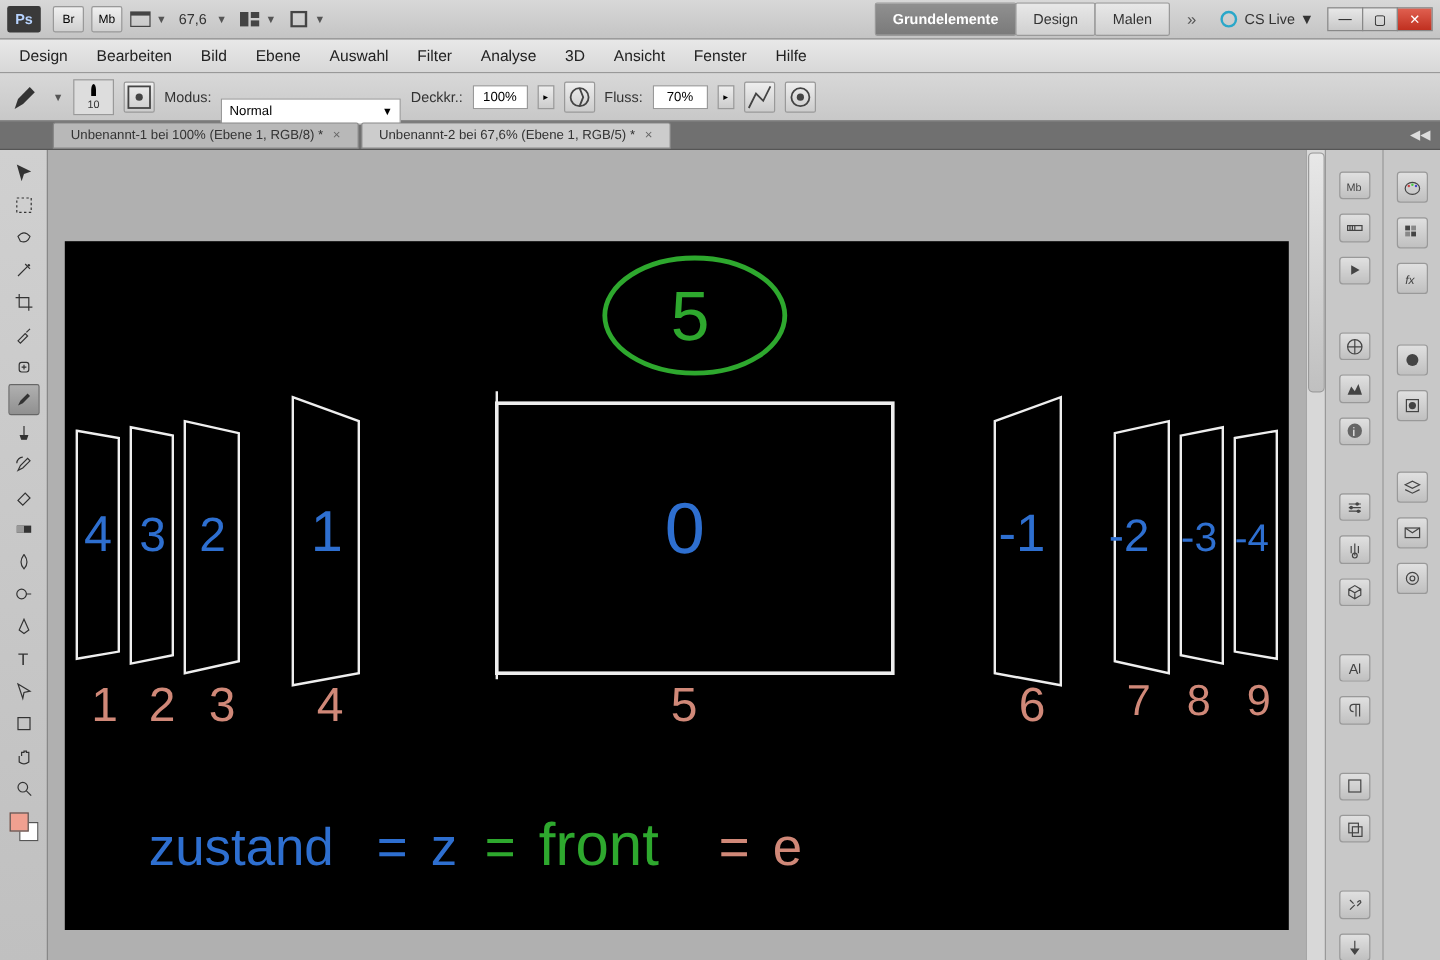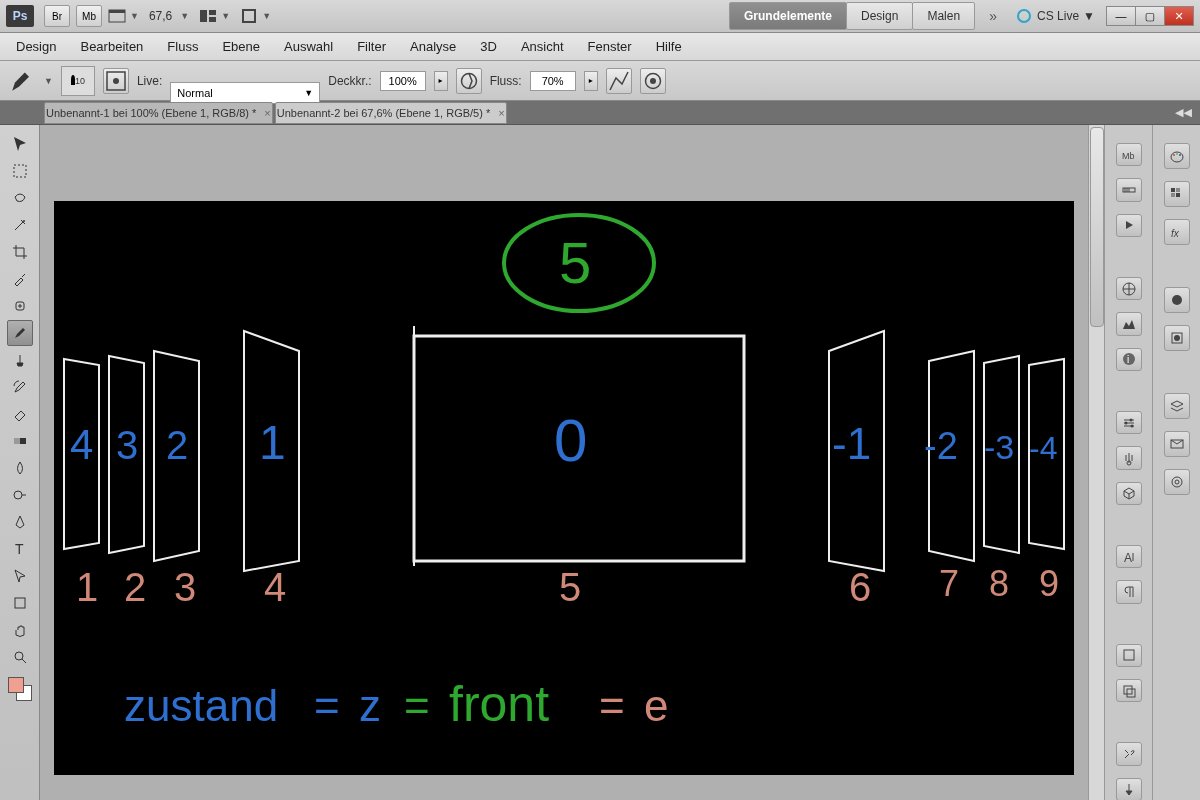--- a/index.html
+++ b/index.html
@@ -23,31 +23,31 @@
 .win-btn { width: 30px; height: 20px; background: linear-gradient(#e8e8e8,#c8c8c8); border: 1px solid #888; display: flex; align-items: center; justify-content: center; font-size: 11px; margin-left: -1px; }
 .win-btn.close { background: linear-gradient(#e06050,#c03020); color: #fff; }
 
 
 .menu-bar { height: 28px; background: linear-gradient(#e8e8e8,#d8d8d8); display: flex; align-items: center; padding: 0 4px; border-bottom: 1px solid #999; }
 .menu-item { padding: 4px 12px; font-size: 13px; color: #222; }
 
 
 .opt-bar { height: 40px; background: linear-gradient(#d8d8d8,#c8c8c8); display: flex; align-items: center; padding: 0 8px; border-bottom: 1px solid #888; gap: 8px; }
 .brush-ico { width: 28px; height: 28px; display: flex; align-items: center; justify-content: center; }
-.brush-prev { width: 34px; height: 30px; border: 1px solid #999; background: #ddd; display: flex; flex-direction: row; align-items: center; justify-content: center; font-size: 9px; color: #333; }
+.brush-prev { width: 34px; height: 30px; border: 1px solid #999; background: #ddd; display: flex; flex-direction: column; align-items: center; justify-content: center; font-size: 9px; color: #333; }
 .brush-dot { width: 4px; height: 10px; background: #000; border-radius: 50% 50% 0 0; margin-bottom: 2px; }
 .opt-btn { width: 26px; height: 26px; border: 1px solid #999; background: linear-gradient(#eee,#ccc); border-radius: 2px; display: flex; align-items: center; justify-content: center; font-size: 12px; }
 .opt-label { font-size: 12px; color: #333; }
 .opt-select { width: 150px; height: 22px; border: 1px solid #999; background: #fff; font-size: 11px; padding: 2px 6px; display: flex; align-items: center; justify-content: space-between; margin-top: 25px; }
 .opt-input { width: 46px; height: 20px; border: 1px solid #999; background: #fff; font-size: 11px; text-align: center; padding: 2px; }
 .opt-stepper { width: 14px; height: 20px; border: 1px solid #999; background: linear-gradient(#eee,#ccc); display: flex; align-items: center; justify-content: center; font-size: 8px; }
 
 
 .doc-tabs-row { height: 24px; background: #707070; display: flex; align-items: center; padding-left: 44px; border-bottom: 1px solid #555; }
-.doc-tab { height: 22px; padding: 0 1px; background: #b8b8b8; border: 1px solid #888; display: flex; align-items: center; font-size: 11px; color: #333; margin-right: 2px; border-radius: 2px 2px 0 0; }
+.doc-tab { height: 22px; padding: 0 14px; background: #b8b8b8; border: 1px solid #888; display: flex; align-items: center; font-size: 11px; color: #333; margin-right: 2px; border-radius: 2px 2px 0 0; }
 .doc-tab.active { background: #cccccc; }
 .doc-tab .x { margin-left: 8px; color: #666; font-size: 11px; }
 .doc-flex { flex: 1; }
 .doc-collapse { width: 30px; color: #ddd; font-size: 11px; text-align: right; padding-right: 8px; }
 
 
 .main { display: flex; height: calc(800px - 32px - 28px - 40px - 24px); }
 .tools { width: 40px; background: linear-gradient(#d0d0d0,#c0c0c0); border-right: 1px solid #888; display: flex; flex-direction: column; align-items: center; padding-top: 6px; gap: 1px; }
 .tool { width: 26px; height: 26px; display: flex; align-items: center; justify-content: center; border: 1px solid transparent; border-radius: 2px; }
 .tool.sel { background: linear-gradient(#b0b0b0,#909090); border-color: #666; }
@@ -119,21 +119,21 @@
   <div class="win-controls">
     <div class="win-btn">—</div>
     <div class="win-btn">▢</div>
     <div class="win-btn close">✕</div>
   </div>
 </div>
 
 <div class="menu-bar">
   <div class="menu-item">Design</div>
   <div class="menu-item">Bearbeiten</div>
-  <div class="menu-item">Fluss</div>
+  <div class="menu-item">Bild</div>
   <div class="menu-item">Ebene</div>
   <div class="menu-item">Auswahl</div>
   <div class="menu-item">Filter</div>
   <div class="menu-item">Analyse</div>
   <div class="menu-item">3D</div>
   <div class="menu-item">Ansicht</div>
   <div class="menu-item">Fenster</div>
   <div class="menu-item">Hilfe</div>
 </div>
 
@@ -147,21 +147,21 @@
   <div class="brush-prev">
     <div class="brush-dot"></div>
     <span>10</span>
   </div>
   <div class="opt-btn">
     <svg viewBox="0 0 16 16">
         <rect x="2" y="2" width="12" height="12" fill="none" stroke="#444"></rect>
         <circle cx="8" cy="8" r="2" fill="#444"></circle>
       </svg>
   </div>
-  <span class="opt-label">Live:</span>
+  <span class="opt-label">Modus:</span>
   <div class="opt-select">
     <span>Normal</span>
     <span style="font-size:9px">▼</span>
   </div>
   <span class="opt-label">Deckkr.:</span>
   <input class="opt-input" value="100%" style="">
   <div class="opt-stepper">▸</div>
   <div class="opt-btn">
     <svg viewBox="0 0 16 16">
         <circle cx="8" cy="8" r="5" fill="none" stroke="#444"></circle>

